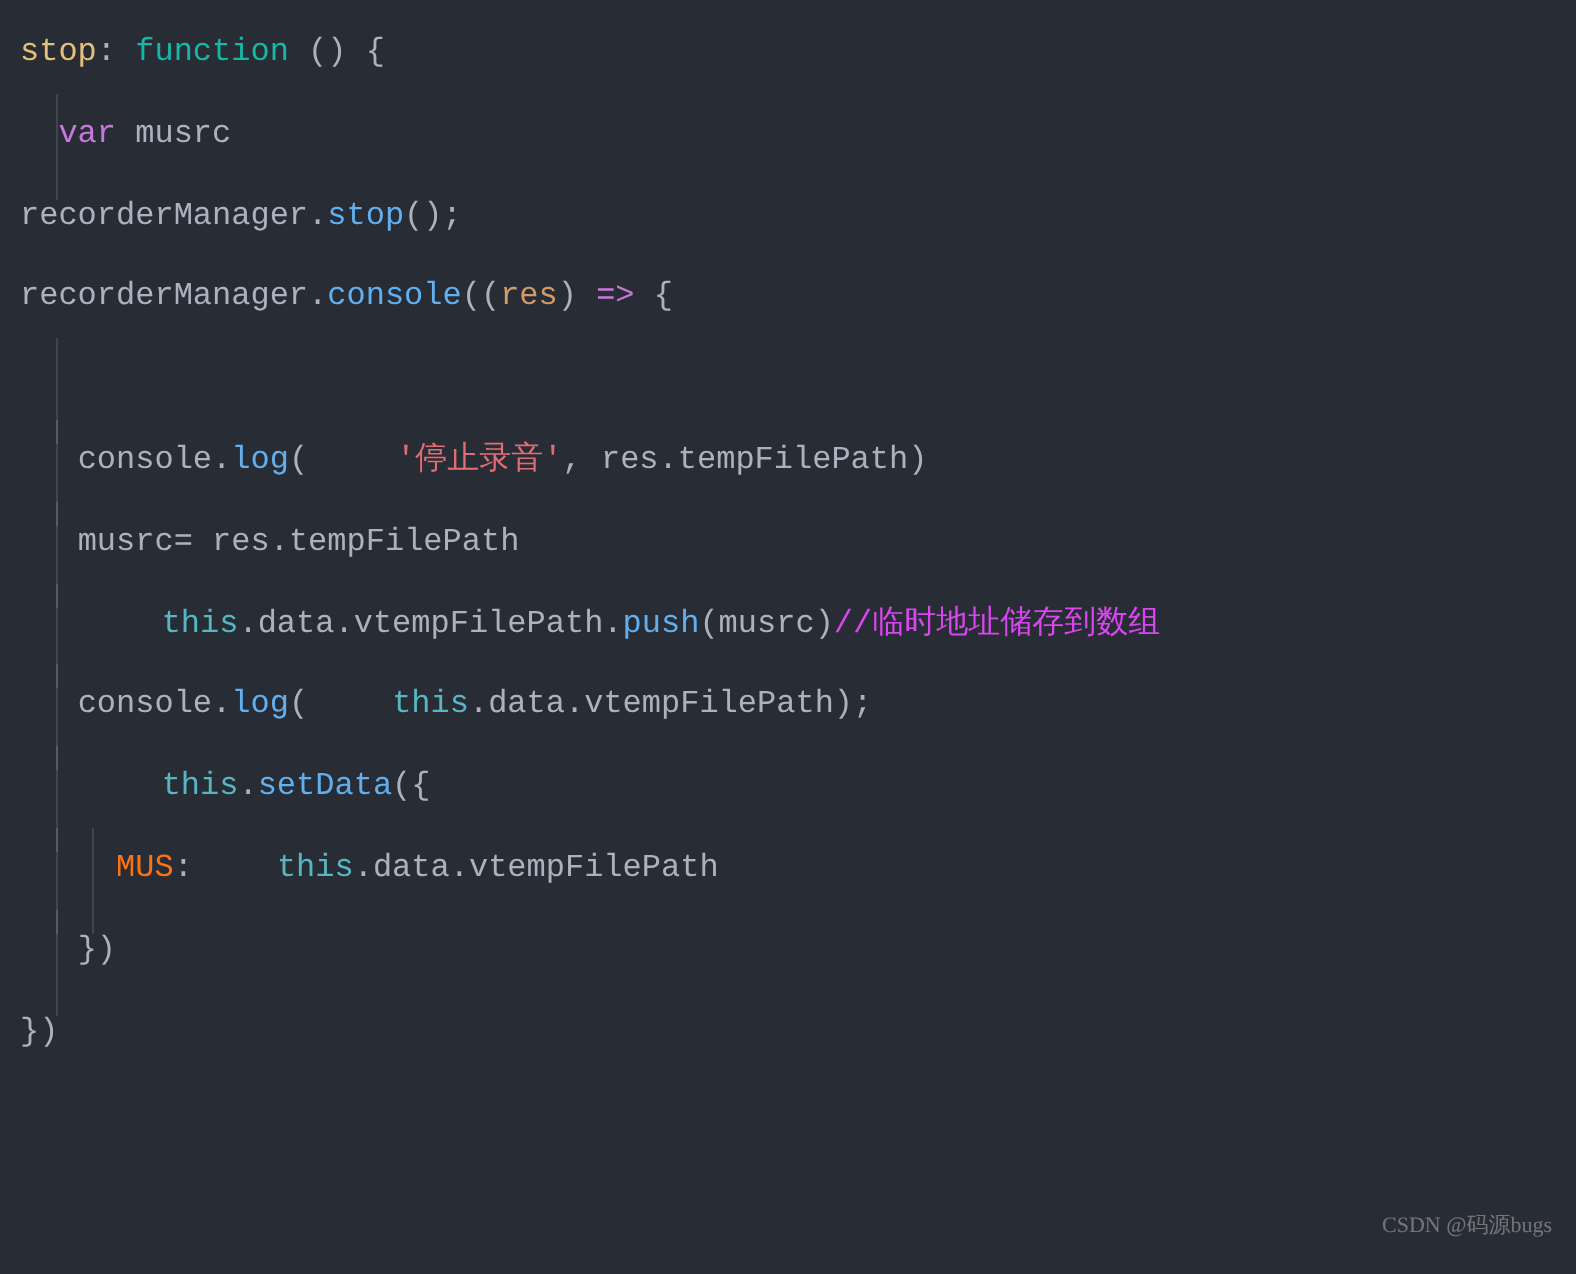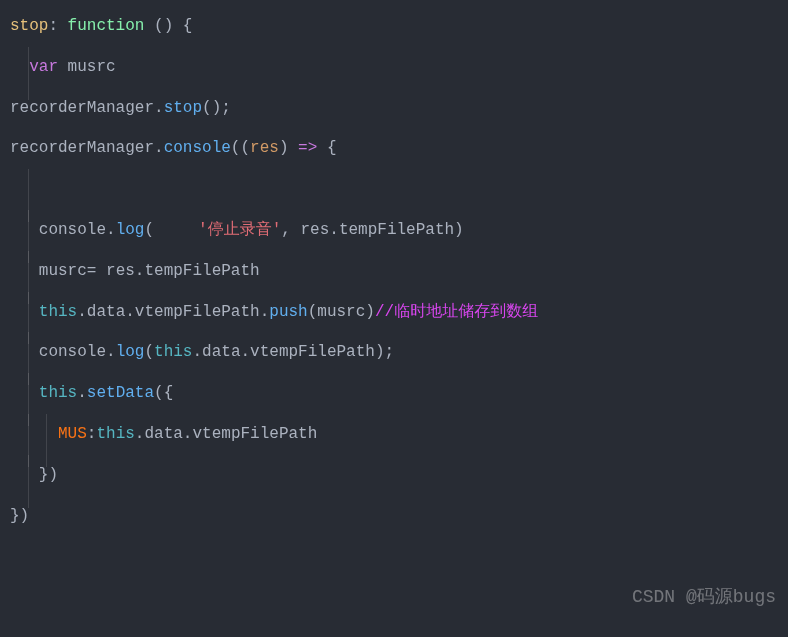--- a/index.html
+++ b/index.html
@@ -31,36 +31,36 @@
       border-left: 1px solid rgba(255,255,255,0.12);
       position: absolute;
       top: -6px;
       bottom: -18px;
       width: 0;
     }
     .guide-1 { left: 18px; }
     .guide-2 { left: 36px; }
     .prop { color: #e5c07b; }
     .punct { color: #abb2bf; }
-    .keyword { color: #86efac; }
+    .keyword { color: #14b8a6; }
     .param { color: #d19a66; }
     .control { color: #c678dd; }
     .identifier { color: #abb2bf; }
     .func { color: #61afef; }
     .string { color: #e06c75; margin-left: 44px; }
     .comment { color: #d946ef; }
-    .this-kw { color: #56b6c2; }
+    .this-kw { color: #56b6c2; margin-left: 42px; }
     .property { color: #f97316; }
     .watermark {
       position: absolute;
-      bottom: 24px;
+      bottom: 13px;
       right: 12px;
       color: rgba(255,255,255,0.35);
-      font-size: 18px;
-      font-family: Liberation Mono, monospace;
+      font-size: 11px;
+      font-family: Liberation Serif, serif;
     }
   </style>
 </head>
 <body>
 
 <div>
 
 <div class="code-line"><span class="prop">stop</span><span class="punct">: </span><span class="keyword">function </span><span class="punct">() </span><span class="punct">{</span></div>
 
 <div class="code-line"><span class="indent-guide guide-1"></span><span>  </span><span class="control">var </span><span class="identifier">musrc</span></div>

